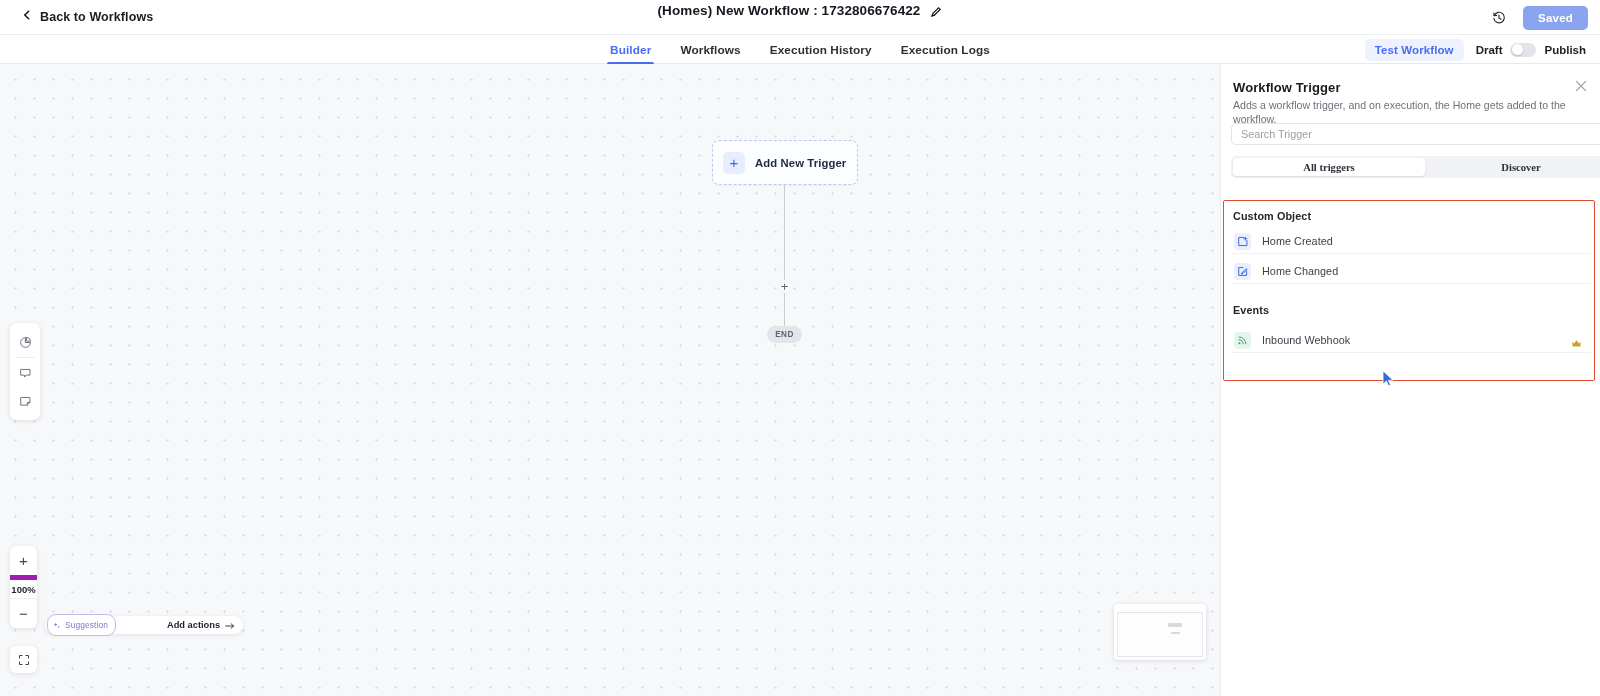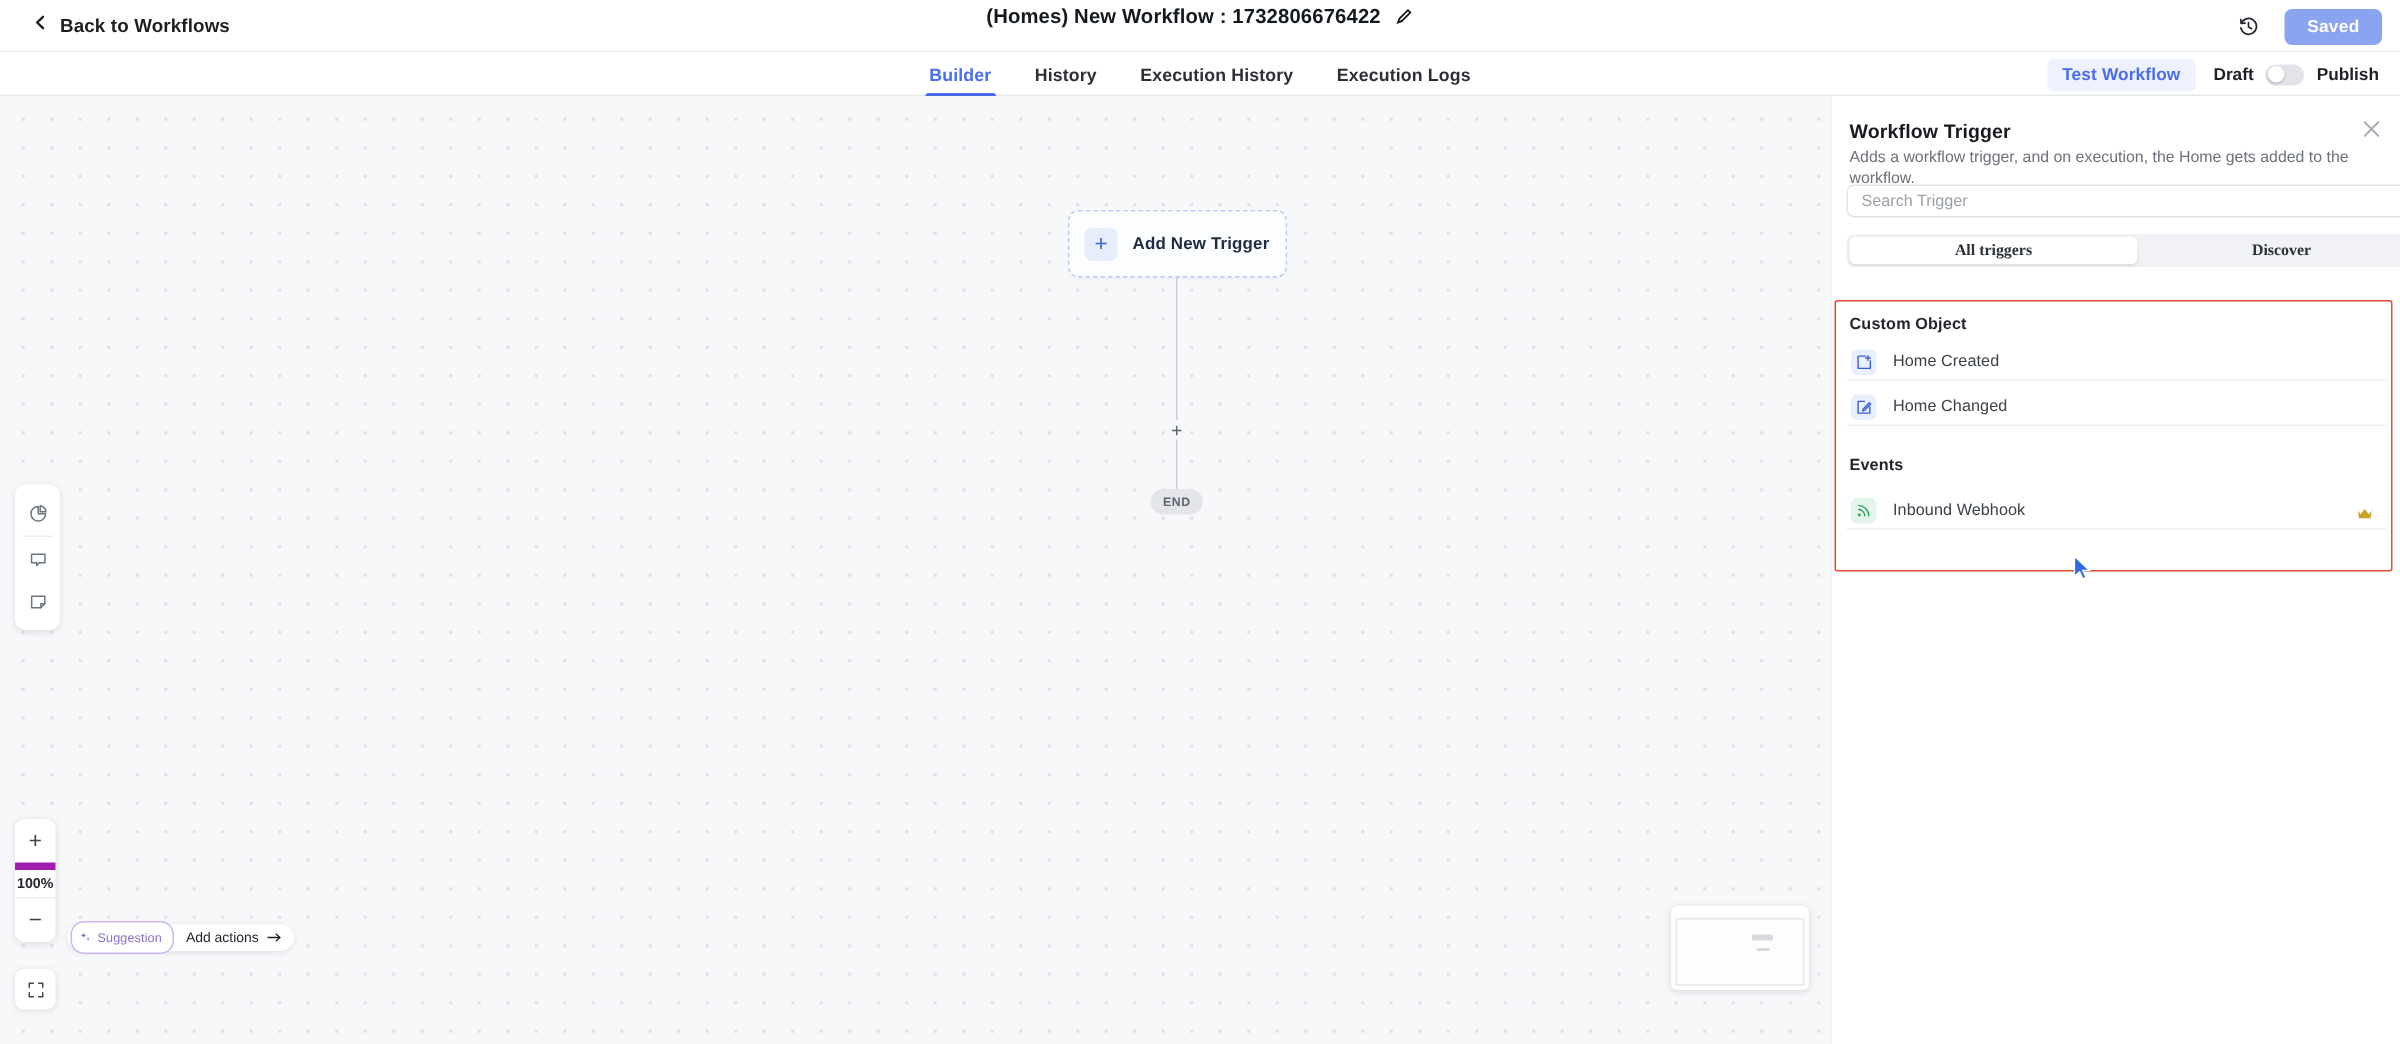--- a/index.html
+++ b/index.html
@@ -169,21 +169,21 @@
   }
   .sugg-pill {
     display: flex; align-items: center; gap: 4px;
     border: 1px solid #cdb6f2; border-radius: 9px;
     padding: 1px 7px 1px 5px; background: #ffffff;
   }
   .sugg-pill .txt { font-size: 8.4px; font-weight: 400; color: #8b6fd4; letter-spacing: .1px; }
   .add-actions {
     display: flex; align-items: center; gap: 5px; margin-left: 8px; cursor: pointer;
   }
-  .add-actions .txt { font-size: 9.3px; font-weight: 400; color: #1d222b; }
+  .add-actions .txt { font-size: 9.3px; font-weight: 700; color: #1d222b; margin-left: 43px; }
 
   
   .minimap {
     position: absolute; left: 1114px; top: 540px; width: 92px; height: 56px;
     background: #ffffff; border-radius: 4px; box-shadow: 0 1px 5px rgba(25,30,45,.14);
     overflow: hidden;
   }
   .minimap-inner {
     position: absolute; left: 3px; top: 8px; width: 86px; height: 45px;
     border: 1px solid #e4e6ea; background: #fdfdfe;
@@ -295,21 +295,21 @@
           <polyline points="8,4.6 8,8 10.3,9.3"></polyline>
         </svg>
       </span>
       <button class="saved-btn">Saved</button>
     </div>
   </div>
 
   <div class="tabbar">
     <div class="tabs">
       <div class="tab active">Builder</div>
-      <div class="tab">History</div>
+      <div class="tab">Workflows</div>
       <div class="tab">Execution History</div>
       <div class="tab">Execution Logs</div>
     </div>
     <div class="tabbar-right">
       <div class="test-wf">Test Workflow</div>
       <div class="pub-group">
         <span class="pub-label">Draft</span>
         <div class="toggle">
           <div class="knob"></div>
         </div>

